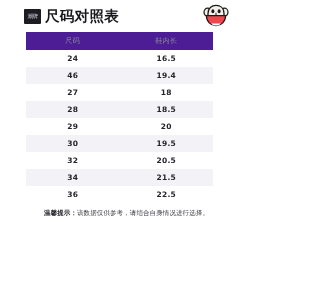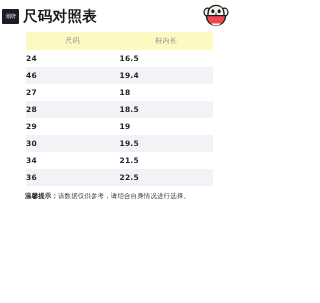--- a/index.html
+++ b/index.html
@@ -12,21 +12,21 @@
     background: #ffffff;
     font-family: "DejaVu Sans", "Liberation Sans", sans-serif;
     overflow: hidden;
     position: relative;
   }
 
   
   .header {
     position: relative;
     height: 32px;
-    padding: 0 10px 0 2px;
+    padding: 0 10px 0 24px;
     display: flex;
     align-items: center;
   }
   .title-group {
     display: flex;
     align-items: center;
     gap: 4px;
   }
   .brand-badge {
     width: 17px;
@@ -69,47 +69,49 @@
   
   .table-wrap {
     margin: 0 27px 0 26px;
   }
   .size-table {
     width: 100%;
     border-collapse: collapse;
     table-layout: fixed;
   }
   .size-table th {
-    background: #fef9c3;
+    background: #4c1d95;
     color: #8d8d98;
     font-size: 7px;
     font-weight: 400;
     height: 18px;
     padding: 0;
     text-align: center;
     letter-spacing: 0.4px;
   }
   .size-table td {
     height: 17px;
     padding: 0;
+    text-align: center;
     font-size: 7.5px;
     font-weight: 700;
     color: #24242c;
     letter-spacing: 0.2px;
   }
   .size-table tbody tr:nth-child(odd) td { background: #ffffff; }
   .size-table tbody tr:nth-child(even) td { background: #f2f2f7; }
 
   
   .note {
     margin: 6px 12px 0 25px;
     font-size: 6.5px;
     line-height: 1.3;
     color: #3a3a42;
     letter-spacing: 0.1px;
+    text-align: center;
   }
   .note-label {
     font-weight: 700;
     color: #24242c;
   }
   .note-body {
     font-weight: 400;
     color: #3a3a42;
   }
 </style>
@@ -164,25 +166,29 @@
         <tr>
           <td>27</td>
           <td>18</td>
         </tr>
         <tr>
           <td>28</td>
           <td>18.5</td>
         </tr>
         <tr>
           <td>29</td>
-          <td>19</td>
+          <td>20</td>
         </tr>
         <tr>
           <td>30</td>
           <td>19.5</td>
+        </tr>
+        <tr>
+          <td>32</td>
+          <td>20.5</td>
         </tr>
         <tr>
           <td>34</td>
           <td>21.5</td>
         </tr>
         <tr>
           <td>36</td>
           <td>22.5</td>
         </tr>
       </tbody>

